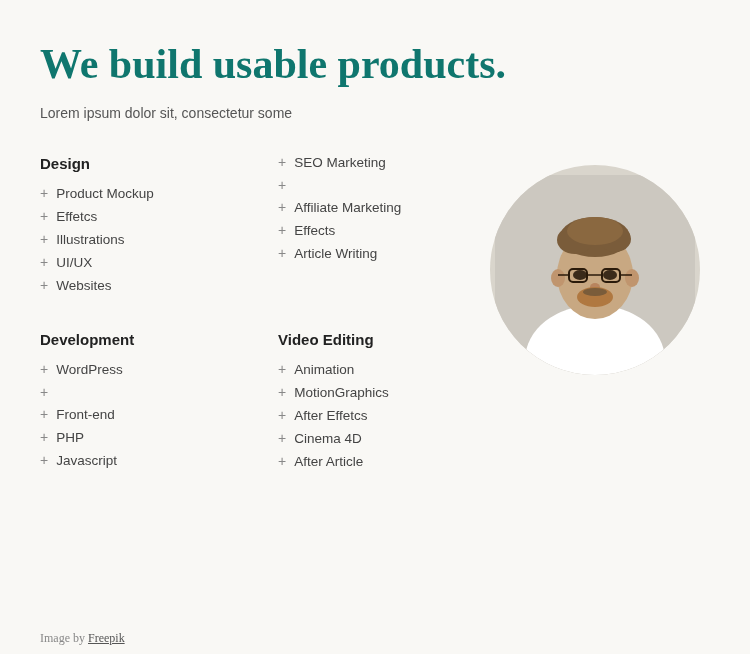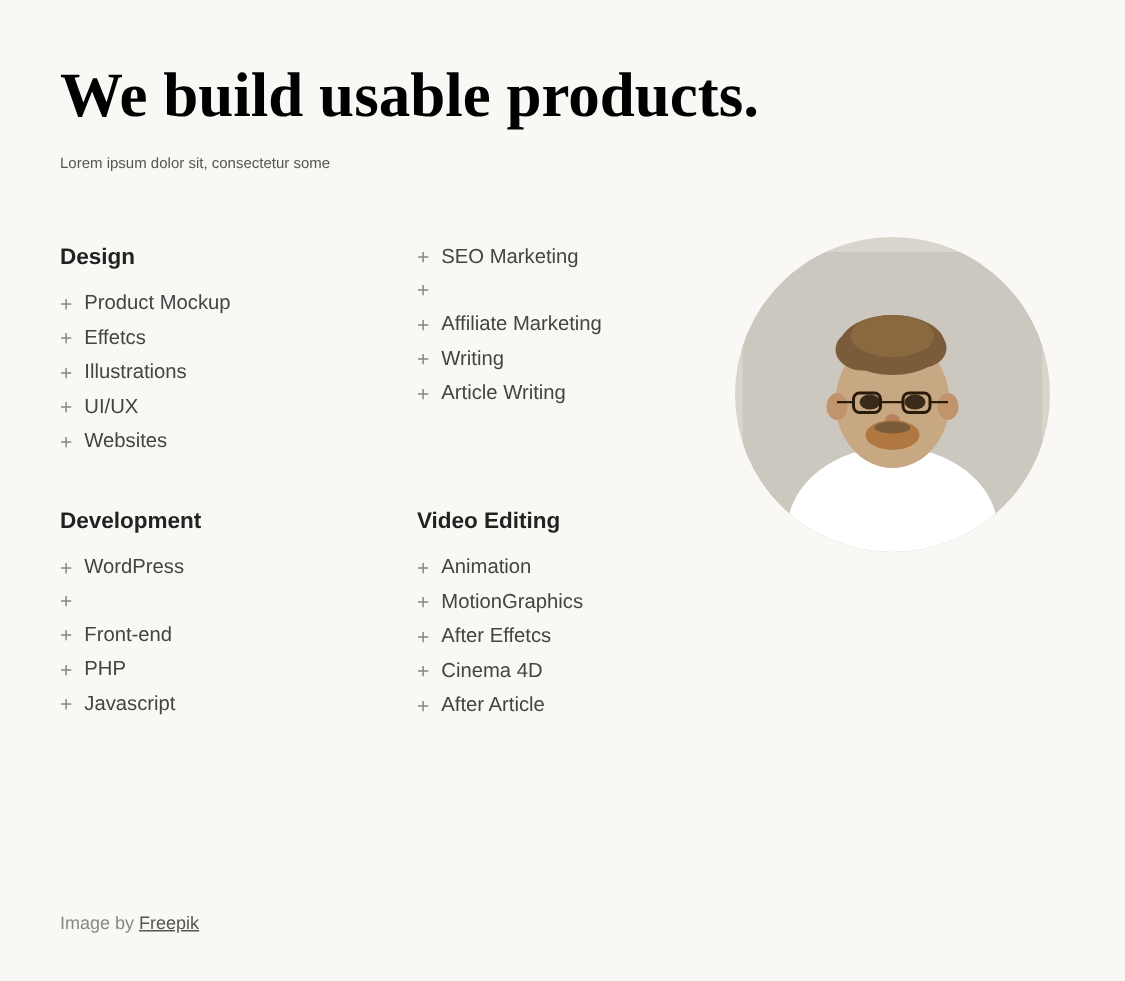--- a/index.html
+++ b/index.html
@@ -21,49 +21,48 @@
       position: relative;
     }
 
     .header-section {
       margin-bottom: 30px;
     }
 
     .main-title {
       font-size: 42px;
       font-weight: 700;
-      color: #000000;
+      color: #0f766e;
       font-family: 'Georgia', serif;
       line-height: 1.15;
       margin-bottom: 14px;
     }
 
     .subtitle {
-      font-size: 10px;
+      font-size: 14px;
       color: #555;
       font-family: Arial, sans-serif;
       line-height: 1.6;
       font-weight: 400;
     }
 
     .content-area {
       display: flex;
       gap: 0;
       position: relative;
     }
 
     .lists-area {
       flex: 1;
     }
 
     .categories-grid {
       display: grid;
       grid-template-columns: 1fr 1fr;
       gap: 30px 36px;
-      margin-top: 15px;
     }
 
     .category-block {
       min-width: 180px;
     }
 
     .category-title {
       font-family: Arial, sans-serif;
       font-size: 15px;
       font-weight: 700;
@@ -115,23 +114,23 @@
     }
 
     
     .person-svg {
       width: 200px;
       height: 200px;
     }
 
     .image-caption {
       position: absolute;
-      bottom: 32px;
+      bottom: 8px;
       left: 40px;
-      font-family: Liberation Sans, sans-serif;
+      font-family: Liberation Serif, serif;
       font-size: 12px;
       color: #888;
     }
 
     .image-caption a {
       color: #555;
       text-decoration: underline;
     }
   </style>
 </head>
@@ -182,21 +181,21 @@
               </li>
               <li>
                 <span class="plus-icon">+</span>
               </li>
               <li>
                 <span class="plus-icon">+</span>
                 <span>Affiliate Marketing</span>
               </li>
               <li>
                 <span class="plus-icon">+</span>
-                <span>Writing</span>
+                <span>Effects</span>
               </li>
               <li>
                 <span class="plus-icon">+</span>
                 <span>Article Writing</span>
               </li>
             </ul>
           </div>
           <div class="category-block">
             <div class="category-title">Development</div>
             <ul class="category-list">

